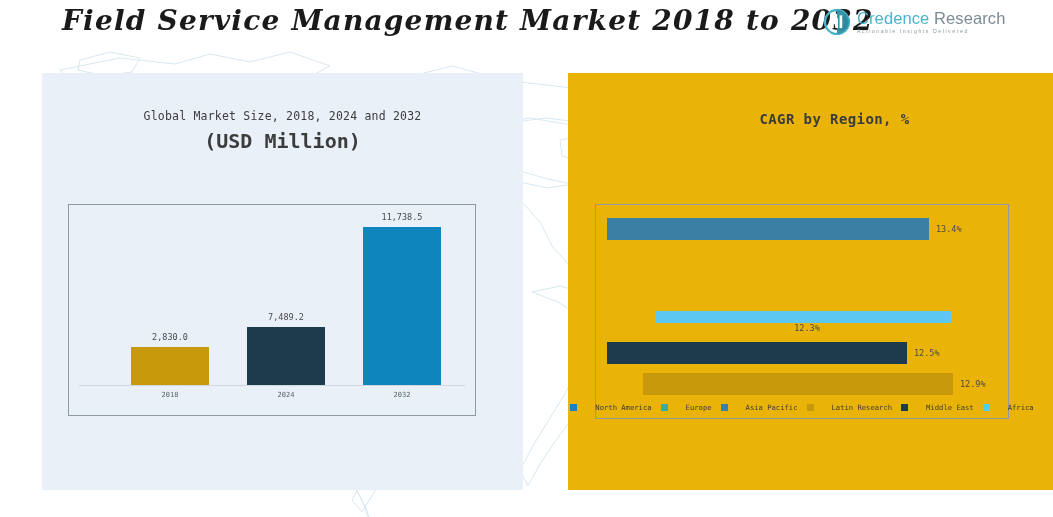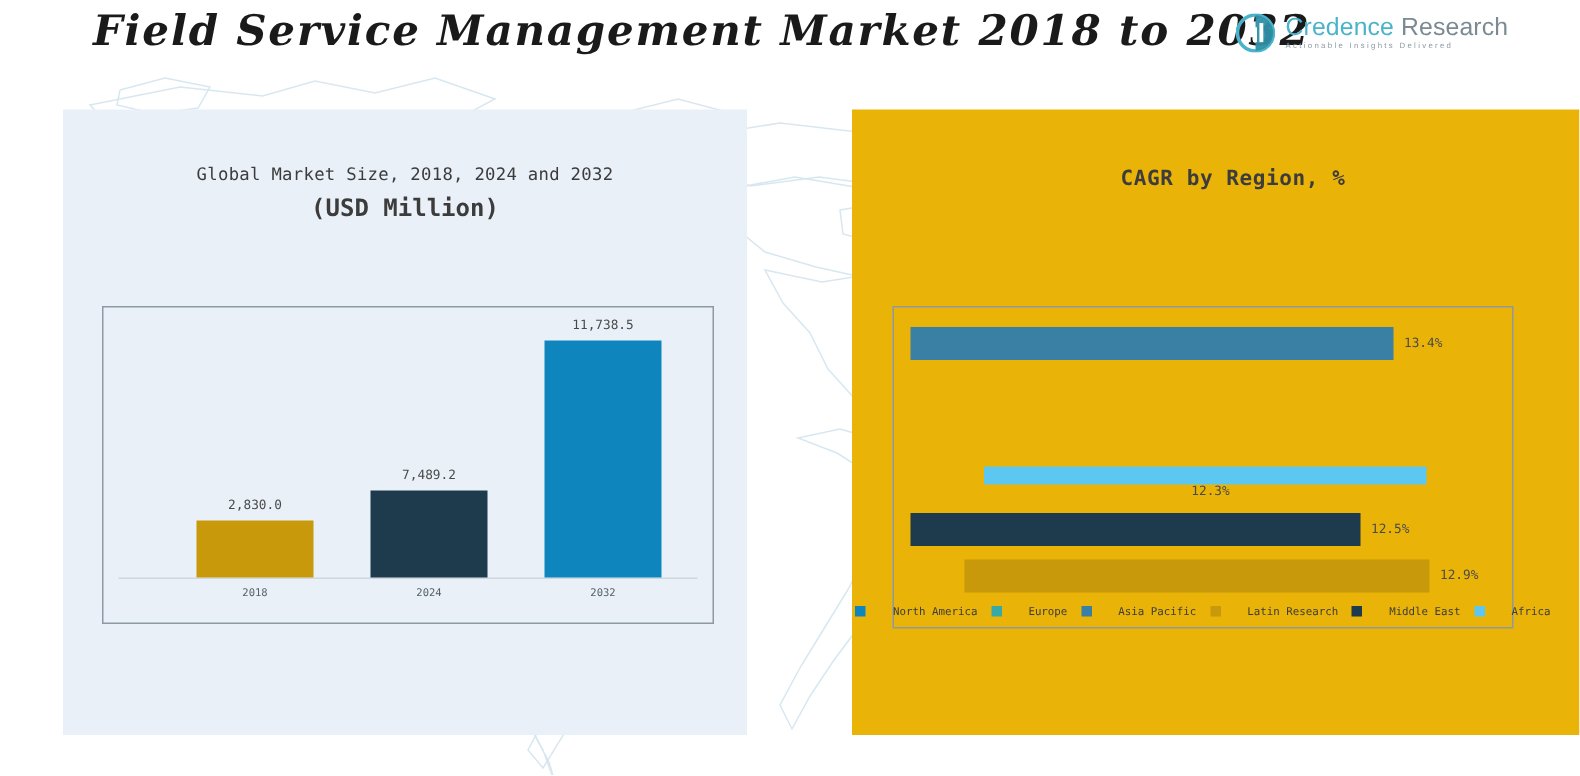--- a/index.html
+++ b/index.html
@@ -75,33 +75,34 @@
     color: #8a9aa2;
     margin-top: 3px;
     white-space: nowrap;
   }
 
   
   .panel {
     position: absolute;
     top: 73px;
     height: 417px;
+    padding-left: 25px;
   }
   #panel-left  { left: 42px;  width: 456px; background: #e9f0f8; }
   #panel-right { left: 568px; width: 508px; background: #eab308; }
 
   .panel-title {
     position: absolute;
     left: 0; width: 100%;
     text-align: center;
     font-family: "DejaVu Sans Mono", "Liberation Mono", monospace;
     color: #3c3c3c;
   }
   #lt1 { top: 36px;  font-size: 11.5px; letter-spacing: 0.2px; }
-  #lt2 { top: 56px;  font-size: 16px; font-weight: 700; }
+  #lt2 { top: 56px;  font-size: 20px; font-weight: 700; }
   #rt1 { top: 38px;  font-size: 14px; font-weight: 700; letter-spacing: 0.4px; }
 
   
   .chartbox {
     position: absolute;
     border: 1px solid #8e9aa3;
     background: transparent;
   }
   #chart-left  { left: 26px;  top: 131px; width: 406px; height: 210px; }
   #chart-right { left: 27px;  top: 131px; width: 412px; height: 213px; }

